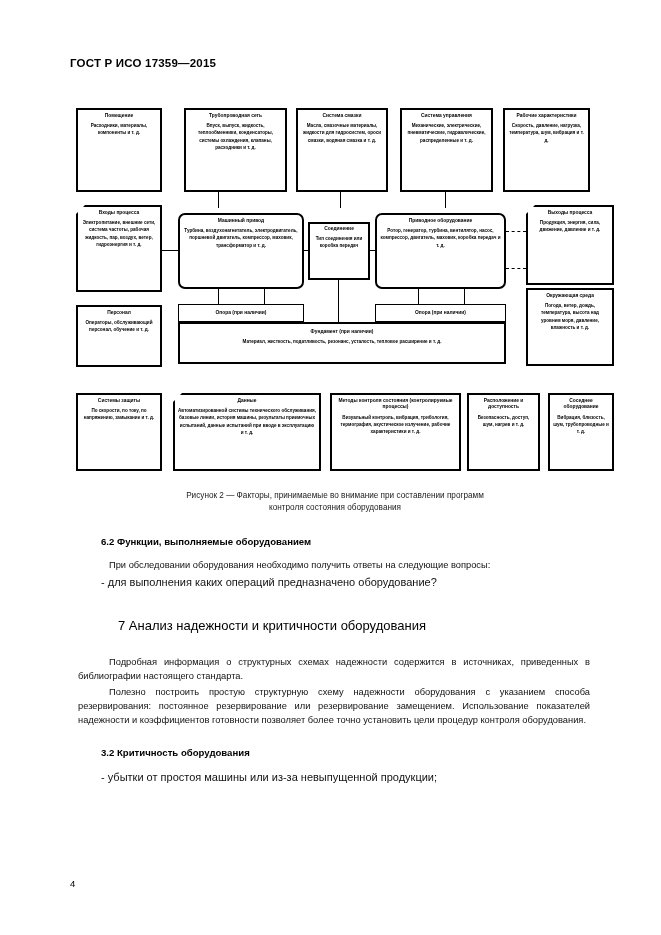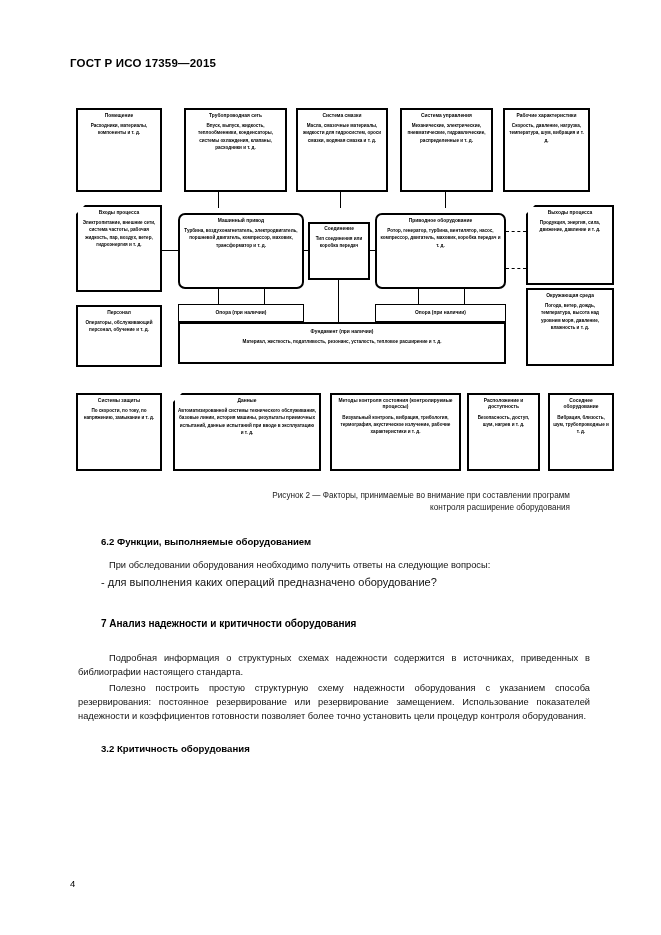--- a/index.html
+++ b/index.html
@@ -92,42 +92,42 @@
     height: 0;
     background: none;
     border-top: 1.4px dashed #000;
   }
   
   .caption {
     position: absolute;
     left: 100px;
     top: 490px;
     width: 470px;
-    text-align: right;
+    text-align: center;
     font-size: 8.2px;
     line-height: 1.45;
     color: #222;
   }
   
   .body-area {
     position: absolute;
     left: 70px;
     top: 536px;
     width: 520px;
   }
   h3.sec {
     font-size: 9.6px;
     font-weight: bold;
     margin: 0 0 11px 31px;
     color: #000;
   }
   h2.sec-main {
-    font-size: 10px;
-    font-weight: bold;
-    margin: 27px 0 22px 31px;
+    font-size: 13px;
+    font-weight: normal;
+    margin: 27px 0 22px 48px;
     color: #000;
   }
   p.para {
     font-size: 9.3px;
     line-height: 1.52;
     margin: 0 0 2px 8px;
     text-align: justify;
     color: #111;
   }
   p.para.indent { text-indent: 31px; }
@@ -267,38 +267,39 @@
 
     <div class="bx" style="left:548px; top:293px; width:66px; height:78px;">
       <span class="t">Соседнее оборудование</span>
       <span class="b">Вибрация, близость, шум, трубопроводные и т. д.</span>
     </div>
 
   </div>
 
   <div class="caption">
     <div>Рисунок 2 — Факторы, принимаемые во внимание при составлении программ</div>
-    <div>контроля расширение оборудования</div>
+    <div>контроля состояния оборудования</div>
   </div>
 
   <div class="body-area">
 
     <h3 class="sec">6.2 Функции, выполняемые оборудованием</h3>
 
     <p class="para indent">При обследовании оборудования необходимо получить ответы на следующие вопросы:</p>
     <p class="dash">-  для выполнения каких операций предназначено оборудование?</p>
 
     <h2 class="sec-main">7 Анализ надежности и критичности оборудования</h2>
 
 
     <p class="para indent">Подробная информация о структурных схемах надежности содержится в источниках, приведенных в библиографии настоящего стандарта.</p>
     <p class="para indent">Полезно построить простую структурную схему надежности оборудования с указанием способа резервирования: постоянное резервирование или резервирование замещением. Использование показателей надежности и коэффициентов готовности позволяет более точно установить цели процедур контроля оборудования.</p>
 
     <div class="gap-md"></div>
 
     <h3 class="sec">3.2 Критичность оборудования</h3>
 
+    <p class="dash">- убытки от простоя машины или из-за невыпущенной продукции;</p>
 
   </div>
 
   <div class="pagenum">4</div>
 
 </div>
 
 </body></html>

